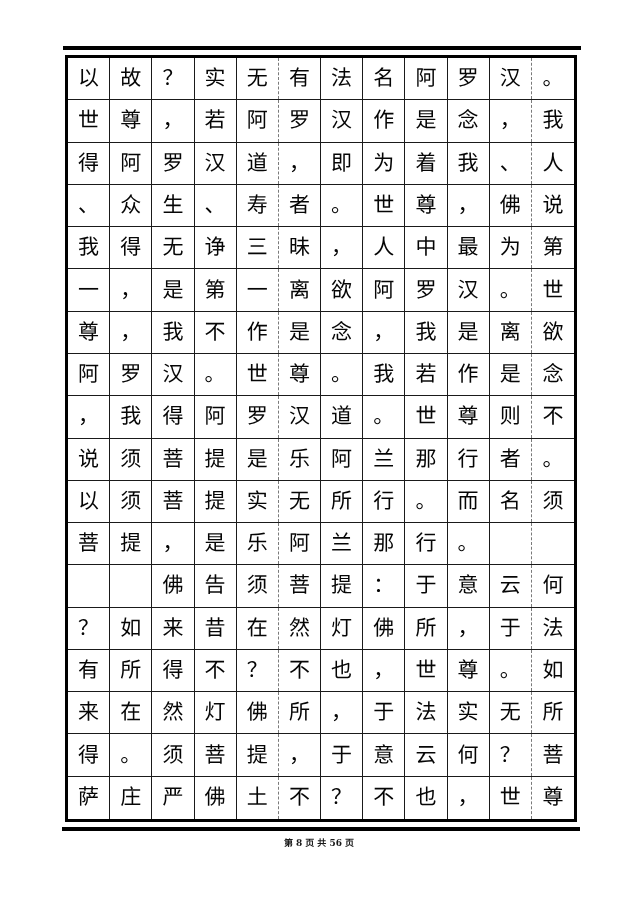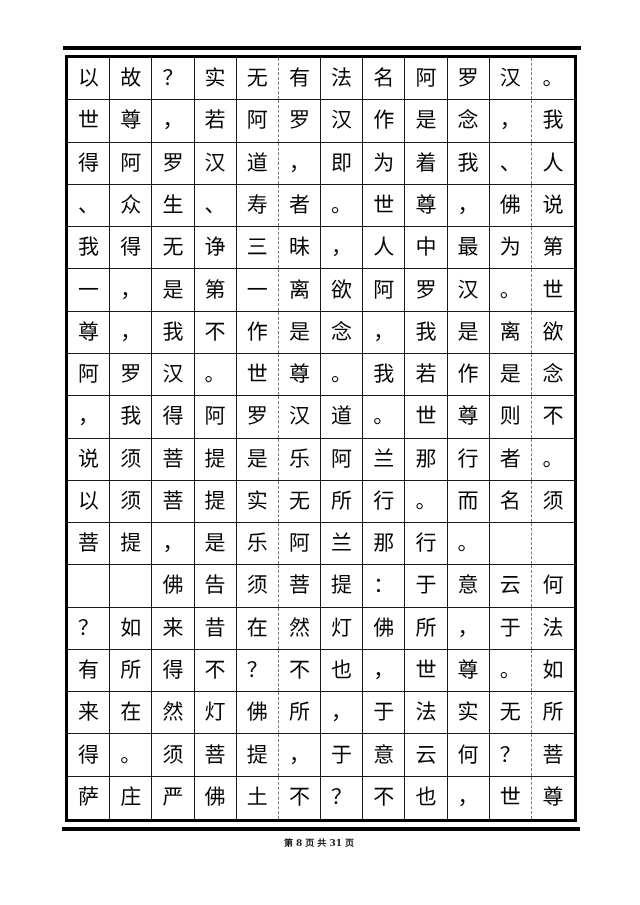--- a/index.html
+++ b/index.html
@@ -350,15 +350,15 @@
   </div>
 </div>
 
 <div class="rule rule-bottom"></div>
 
 <div class="footer">
   <span>第</span>
   <span>8</span>
   <span>页</span>
   <span>共</span>
-  <span>31</span>
+  <span>56</span>
   <span>页</span>
 </div>
 
 </body></html>

